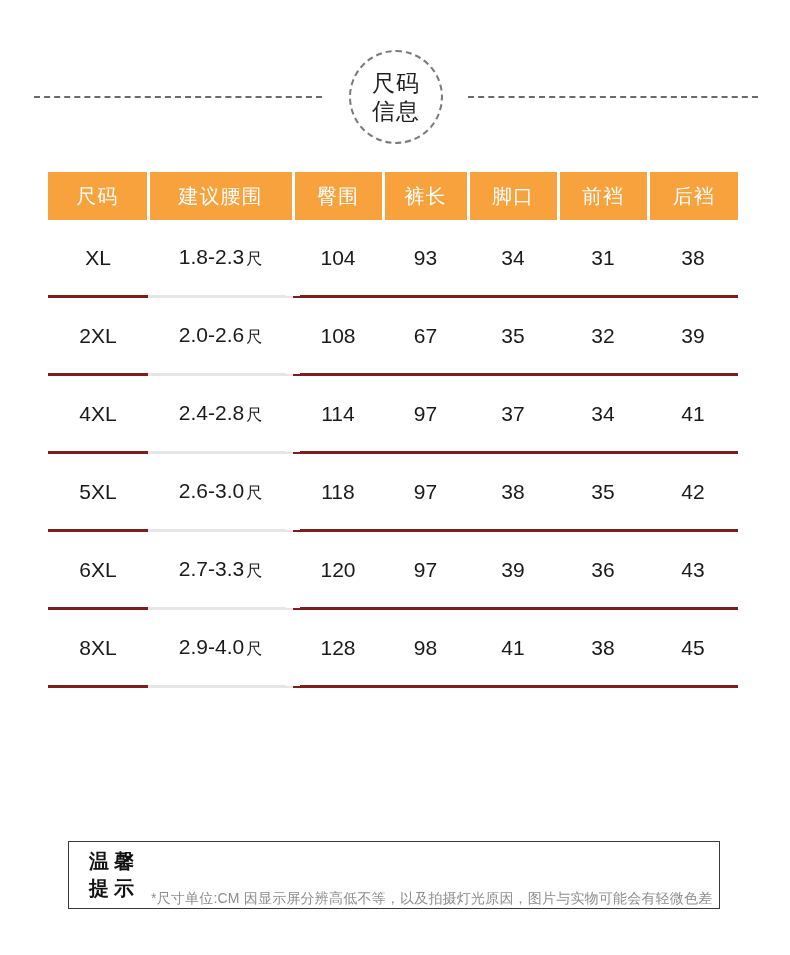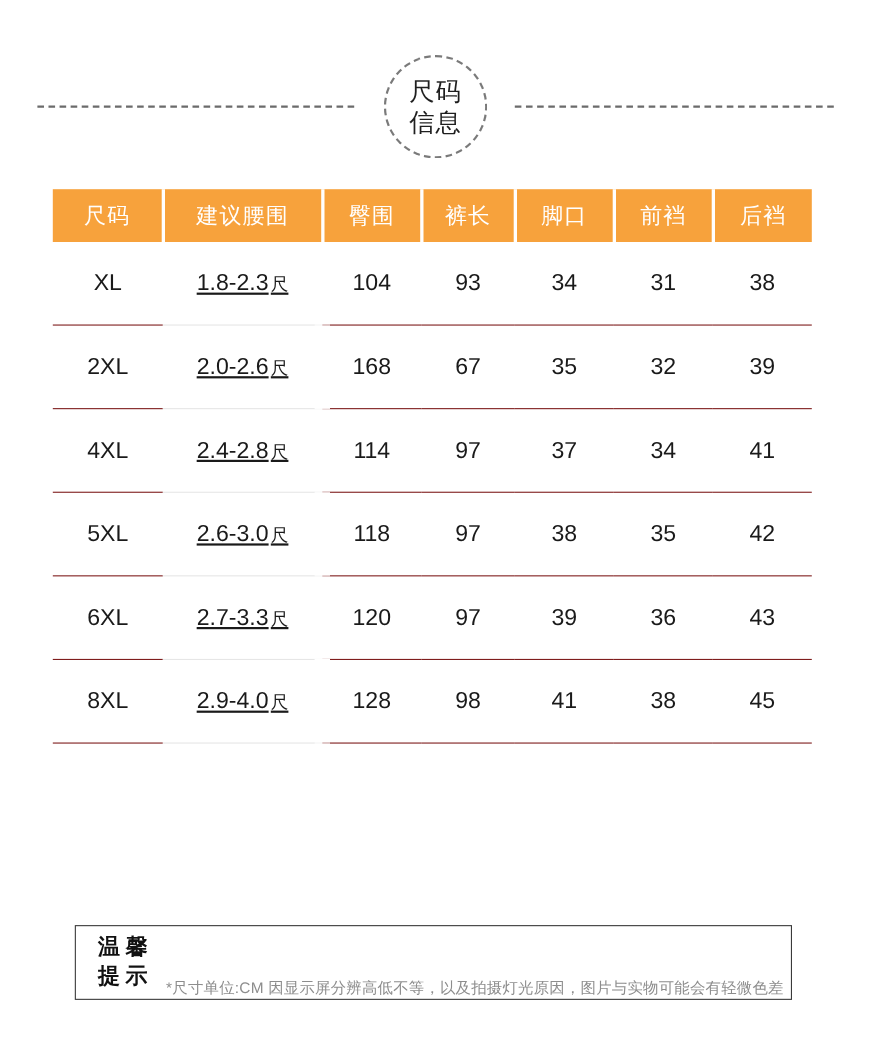--- a/index.html
+++ b/index.html
@@ -78,25 +78,25 @@
     white-space: nowrap;
   }
   .size-table th:last-child { border-right: none; }
 
   .size-table td {
     height: 75px;
     font-size: 21px;
     text-align: center;
     color: #1a1a1a;
     padding: 0;
-    border-bottom: 1px solid #7f1d1d;
-    white-space: nowrap;
-  }
-  
-  .size-table td.col-waist { border-bottom-color: #e6e6e6; position: relative; text-decoration: underline; }
+    border-bottom: 3px solid #7f1d1d;
+    white-space: nowrap;
+  }
+  
+  .size-table td.col-waist { border-bottom-color: #e6e6e6; position: relative; }
   .size-table td.col-waist::after {
     content: "";
     position: absolute;
     right: -7px;
     bottom: -1px;
     width: 14px;
     height: 1px;
     background: #ffffff;
   }
   .size-table tbody tr:first-child td { border-top: none; }
@@ -191,21 +191,21 @@
         <td class="col-waist"><span>1.8-2.3</span><span class="unit">尺</span></td>
         <td>104</td>
         <td>93</td>
         <td>34</td>
         <td>31</td>
         <td>38</td>
       </tr>
       <tr>
         <td>2XL</td>
         <td class="col-waist"><span>2.0-2.6</span><span class="unit">尺</span></td>
-        <td>168</td>
+        <td>108</td>
         <td>67</td>
         <td>35</td>
         <td>32</td>
         <td>39</td>
       </tr>
       <tr>
         <td>4XL</td>
         <td class="col-waist"><span>2.4-2.8</span><span class="unit">尺</span></td>
         <td>114</td>
         <td>97</td>

